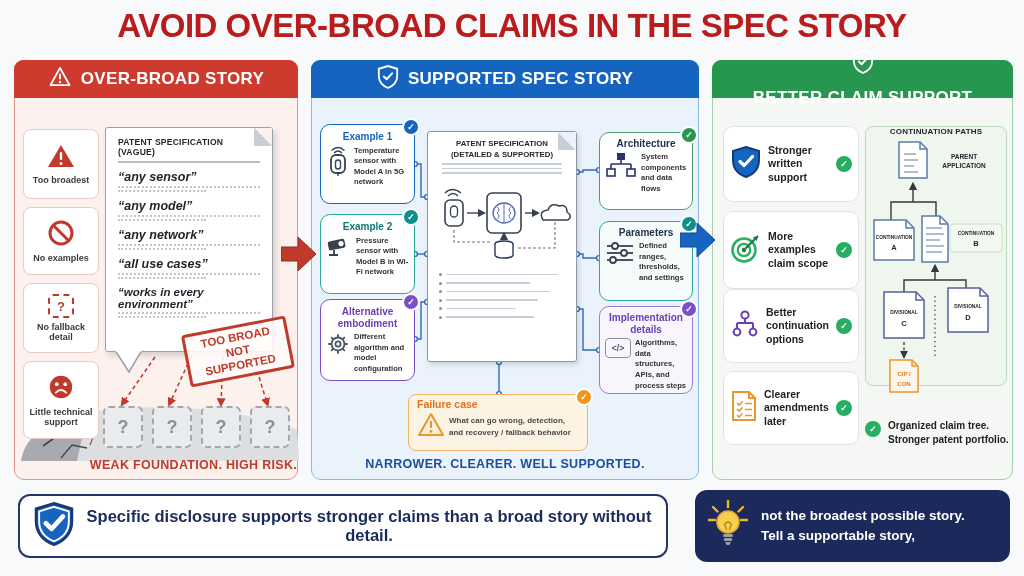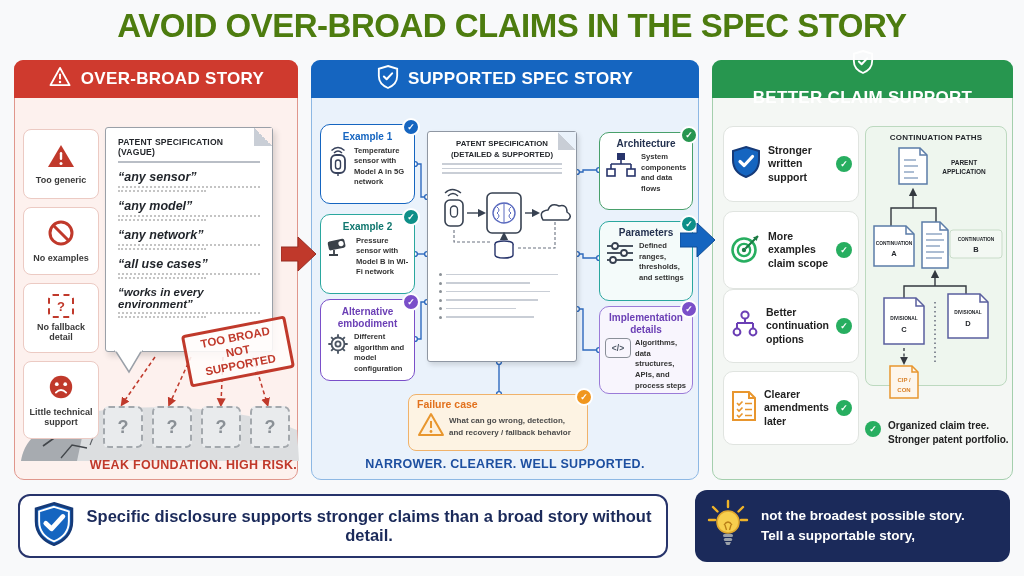--- a/index.html
+++ b/index.html
@@ -2,21 +2,21 @@
 <html><head>
 <meta charset="utf-8">
 <style>
   * { margin:0; padding:0; box-sizing:border-box; }
   html,body { font-family:"Liberation Sans", sans-serif; background:#e8eaec; }
   #stage { position:relative; width:1024px; height:576px; background:#f8f9fa; overflow:hidden; }
   .abs { position:absolute; }
 
   
   #main-title { top:7px; left:0; right:0; text-align:center; font-size:33px; font-weight:800;
-    color:#4d7c0f; letter-spacing:-0.5px; }
+    color:#b91c1c; letter-spacing:-0.5px; }
 
   
   .panel { position:absolute; top:60px; height:420px; border-radius:10px; }
   #p1 { left:14px;  width:284px; background:#fdf1ee; border:1.5px solid #e0968c; }
   #p2 { left:311px; width:388px; background:#eaf2fb; border:1.5px solid #8db8e4; }
   #p3 { left:712px; width:301px; background:#f4f7f4; border:1.5px solid #a4cfad; }
   .hdr { position:absolute; top:-1px; left:-1px; right:-1px; height:38px; display:flex; align-items:center;
     justify-content:center; gap:9px; border-radius:9px 9px 0 0; color:#fff; font-weight:bold;
     font-size:17px; letter-spacing:.3px; }
   #p1 .hdr { background:#cf3a2e; } #p2 .hdr { background:#1565c0; } #p3 .hdr { background:#27964f;flex-direction:column; }
@@ -76,21 +76,21 @@
   .code-ic { width:26px; height:20px; border:1.5px solid #8a8f98; border-radius:4px; color:#4b5563;
     font-size:8.5px; font-weight:bold; display:flex; align-items:center; justify-content:center; flex:none; }
 
   
   .bcard { position:absolute; left:10px; width:136px; background:#fff; border:1px solid #e0e4e0;
     border-radius:10px; display:flex; align-items:center; gap:6px; padding:6px; z-index:2; }
   .bcard .lbl { font-size:10.5px; font-weight:bold; color:#222; line-height:1.25; flex:1; }
   .bcheck { width:16px; height:16px; border-radius:50%; background:#27ae60; color:#fff; font-size:9px;
     font-weight:bold; display:flex; align-items:center; justify-content:center; flex:none; }
   .treebox { left:152px; top:65px; width:142px; height:260px; background:#eef6ee; border:1px solid #bcd9bf;
-    border-radius:8px; padding-top:6px; z-index:2; }
+    border-radius:8px; z-index:2; }
   .tree-title { text-align:center; font-size:8px; font-weight:bold; color:#23262b; letter-spacing:.2px; }
   .p3foot { left:152px; top:358px; display:flex; gap:7px; align-items:flex-start; z-index:2; }
   .p3foot .txt { font-size:10px; font-weight:bold; color:#222; line-height:1.35; }
 
   
   #bl { left:18px; top:494px; width:650px; height:64px; background:#fff; border:2px solid #27346b;
     border-radius:12px; display:flex; align-items:center; gap:8px; padding:0 12px; }
   #bl .txt { flex:1; text-align:center; font-size:16.5px; font-weight:bold; color:#1b2a5a; }
   #br { left:695px; top:490px; width:315px; height:72px; background:#1b2a5a; border-radius:12px;
     display:flex; align-items:center; gap:10px; padding:0 10px; }
@@ -139,21 +139,21 @@
     </svg>
 
     <div class="scard" style="top:68px;height:70px;">
       <span>
         <svg width="30" height="26" viewBox="0 0 30 26">
             <path d="M15 2 L28 24 H2 Z" fill="#c0392b"></path>
             <rect x="13.8" y="9" width="2.4" height="8" rx="1.2" fill="#fff"></rect>
             <circle cx="15" cy="20.5" r="1.5" fill="#fff"></circle>
           </svg>
       </span>
-      <span>Too generic</span>
+      <span>Too broadest</span>
     </div>
     <div class="scard" style="top:146px;height:68px;">
       <span>
         <svg width="28" height="28" viewBox="0 0 28 28">
             <circle cx="14" cy="14" r="11" fill="none" stroke="#c0392b" stroke-width="3"></circle>
             <line x1="6.5" y1="6.5" x2="21.5" y2="21.5" stroke="#c0392b" stroke-width="3"></line>
           </svg>
       </span>
       <span>No examples</span>
     </div>

